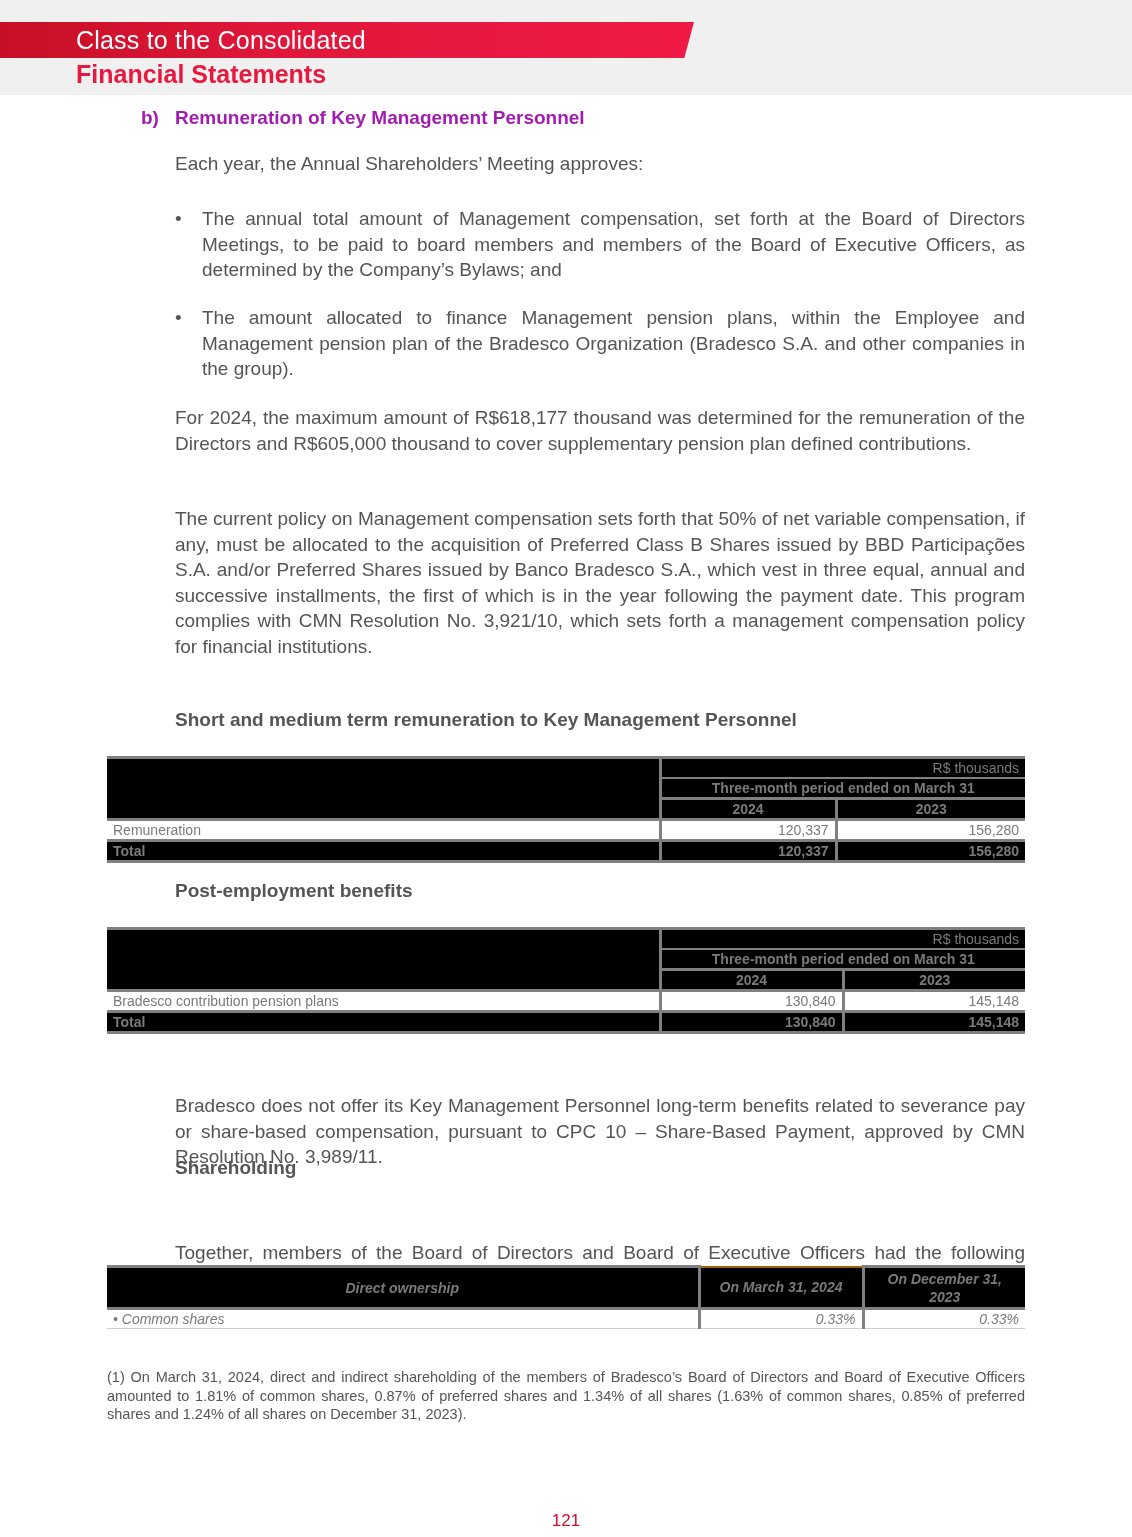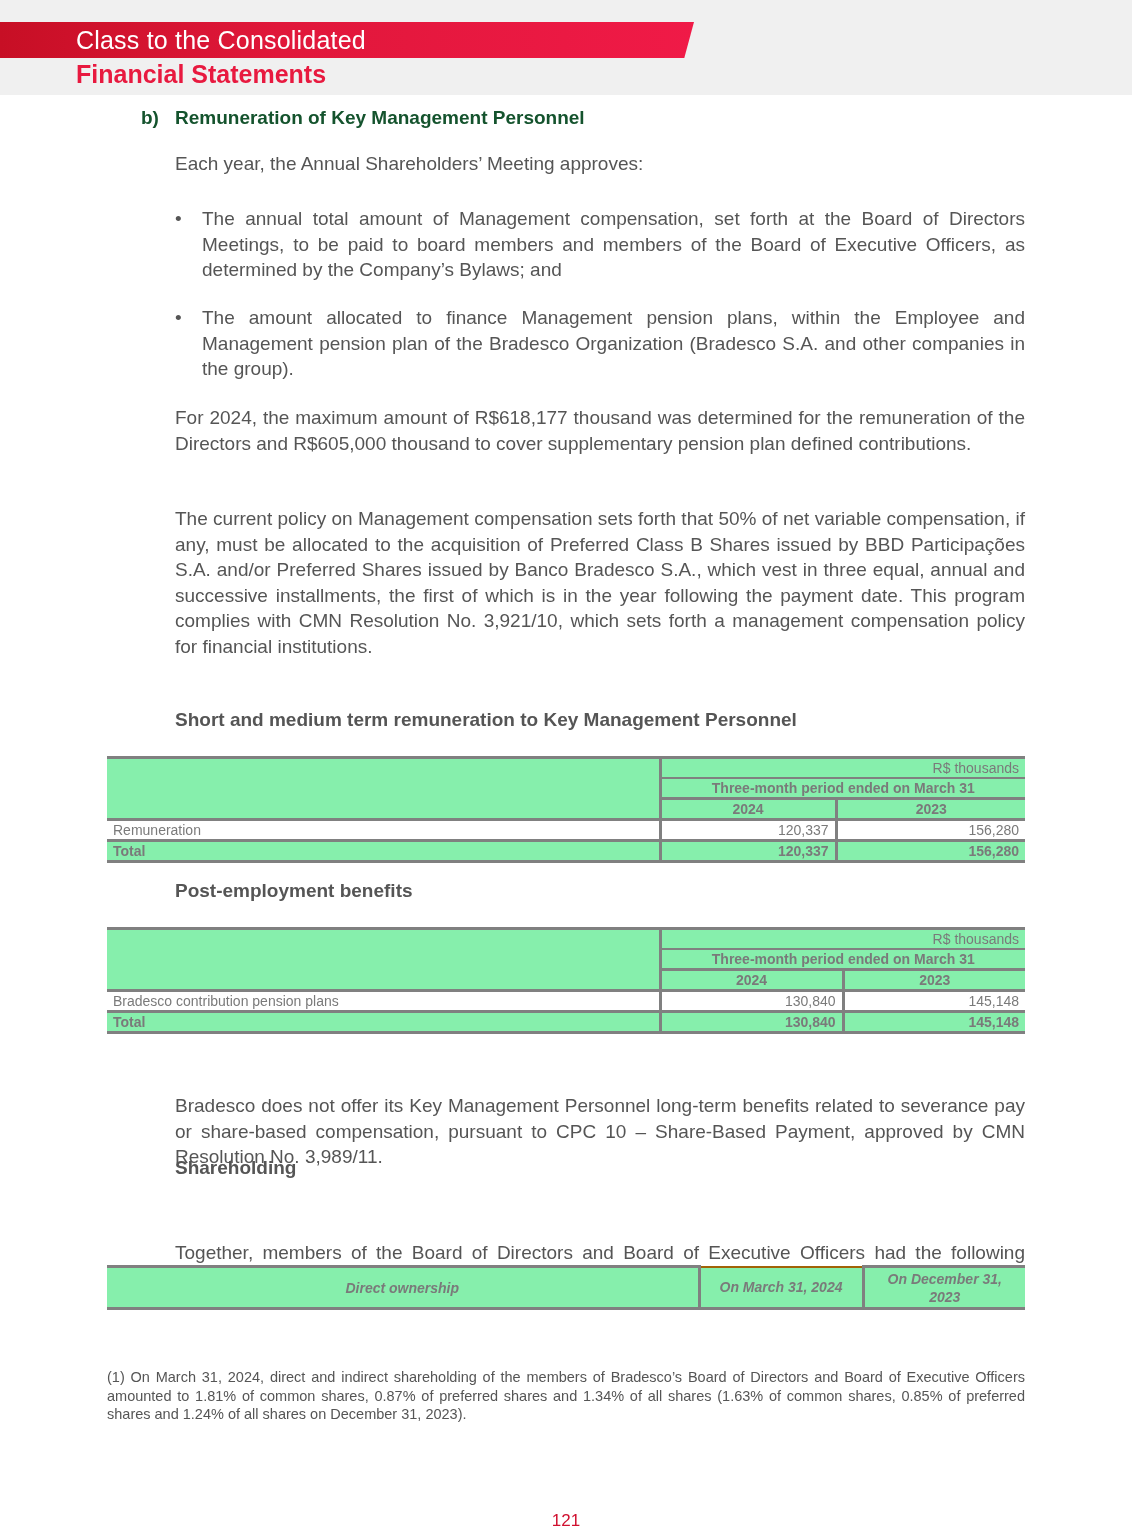--- a/index.html
+++ b/index.html
@@ -8,34 +8,34 @@
 
     
     .header-band { position: absolute; left: 0; top: 0; width: 1132px; height: 95px; background: #f0f0f0; }
     .header-red { position: absolute; left: 0; top: 22px; width: 694px; height: 36px;
       background: linear-gradient(90deg, #c70f25 0%, #e0173a 40%, #f01a47 100%);
       clip-path: polygon(0 0, 100% 0, 98.6% 100%, 0 100%); }
     .header-title-1 { position: absolute; left: 76px; top: 26px; font-size: 25px; color: #ffffff; letter-spacing: 0.2px; }
     .header-title-2 { position: absolute; left: 76px; top: 60px; font-size: 25px; font-weight: bold; color: #e8193f; }
 
     
-    .section-heading { position: absolute; left: 141px; top: 107px; font-size: 19px; font-weight: bold; color: #14532d; }
+    .section-heading { position: absolute; left: 141px; top: 107px; font-size: 19px; font-weight: bold; color: #a21caf; }
     .section-heading .label { display: inline-block; width: 34px; }
 
     .para { position: absolute; left: 175px; width: 850px; font-size: 19px; line-height: 25.5px; color: #555555; text-align: justify; }
     .bullet { position: absolute; left: 175px; width: 850px; font-size: 19px; line-height: 25.5px; color: #555555; }
     .bullet .dot { position: absolute; left: 0; top: 0; width: 20px; }
     .bullet .text { position: absolute; left: 27px; width: 823px; text-align: justify; }
 
     .sub-heading { position: absolute; left: 175px; font-size: 19px; font-weight: bold; color: #555555; }
 
     
     table.fin { position: absolute; left: 107px; width: 918px; border-collapse: collapse; font-size: 14px; color: #7a7a7a; }
     table.fin td { padding: 0 6px; height: 20px; line-height: 18px; }
-    .hdr { background: #86efac; margin-top: 36px; }
+    .hdr { background: #000000; margin-top: 36px; }
     .bold { font-weight: bold; }
     .r { text-align: right; }
     .c { text-align: center; }
 
     .note { position: absolute; left: 107px; width: 918px; font-size: 14.5px; line-height: 18.5px; color: #555555; text-align: justify; }
 
     .page-number { position: absolute; left: 0; width: 1132px; top: 1511px; text-align: center; font-size: 17px; color: #d0102f; }
   </style>
 </head>
 <body>
@@ -122,18 +122,23 @@
 <div class="sub-heading" style="top:1157px;">Shareholding</div>
 <div class="para" style="top:1207px;margin-top:33px;">Together, members of the Board of Directors and Board of Executive Officers had the following shareholding in Bradesco:</div>
 
 <table class="fin" style="top:1265px;font-style:italic;">
   <tbody>
       <tr>
     <td class="hdr c bold" style="width:592px; height:42px; border-top:3px solid #808080; border-bottom:3px solid #808080; border-right:3px solid #808080;">Direct ownership</td>
     <td class="hdr c bold" style="width:164px; border-top:2px solid #a16207; border-bottom:3px solid #808080; border-right:3px solid #808080;">On March 31, 2024</td>
     <td class="hdr c bold" style="border-top:3px solid #808080; border-bottom:3px solid #808080;">On December 31, 2023</td>
   </tr>
+  <tr>
+    <td style="height:19px; border-bottom:1px solid #cfcfcf; border-right:3px solid #808080;">• Common shares</td>
+    <td class="r" style="border-bottom:1px solid #cfcfcf; border-right:3px solid #808080;">0.33%</td>
+    <td class="r" style="border-bottom:1px solid #cfcfcf;">0.33%</td>
+  </tr>
 </tbody>
   </table>
 
 <div class="note" style="top:1368px;">(1) On March 31, 2024, direct and indirect shareholding of the members of Bradesco’s Board of Directors and Board of Executive Officers amounted to 1.81% of common shares, 0.87% of preferred shares and 1.34% of all shares (1.63% of common shares, 0.85% of preferred shares and 1.24% of all shares on December 31, 2023).</div>
 
 <div class="page-number">121</div>
 
 </body></html>

